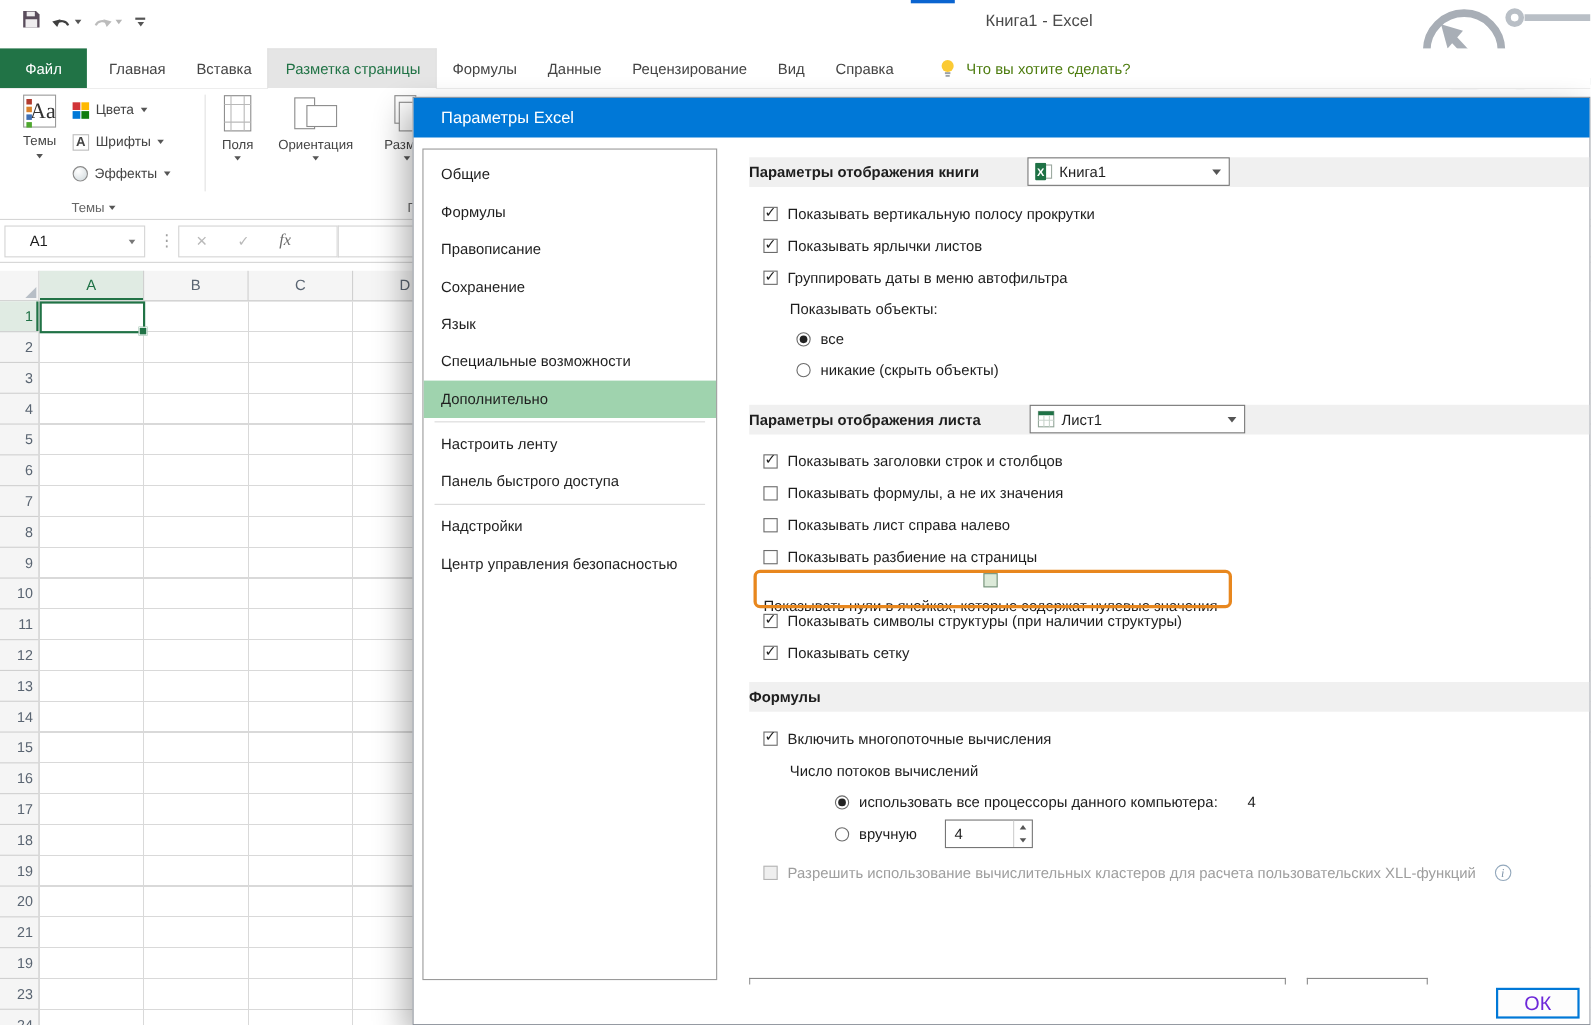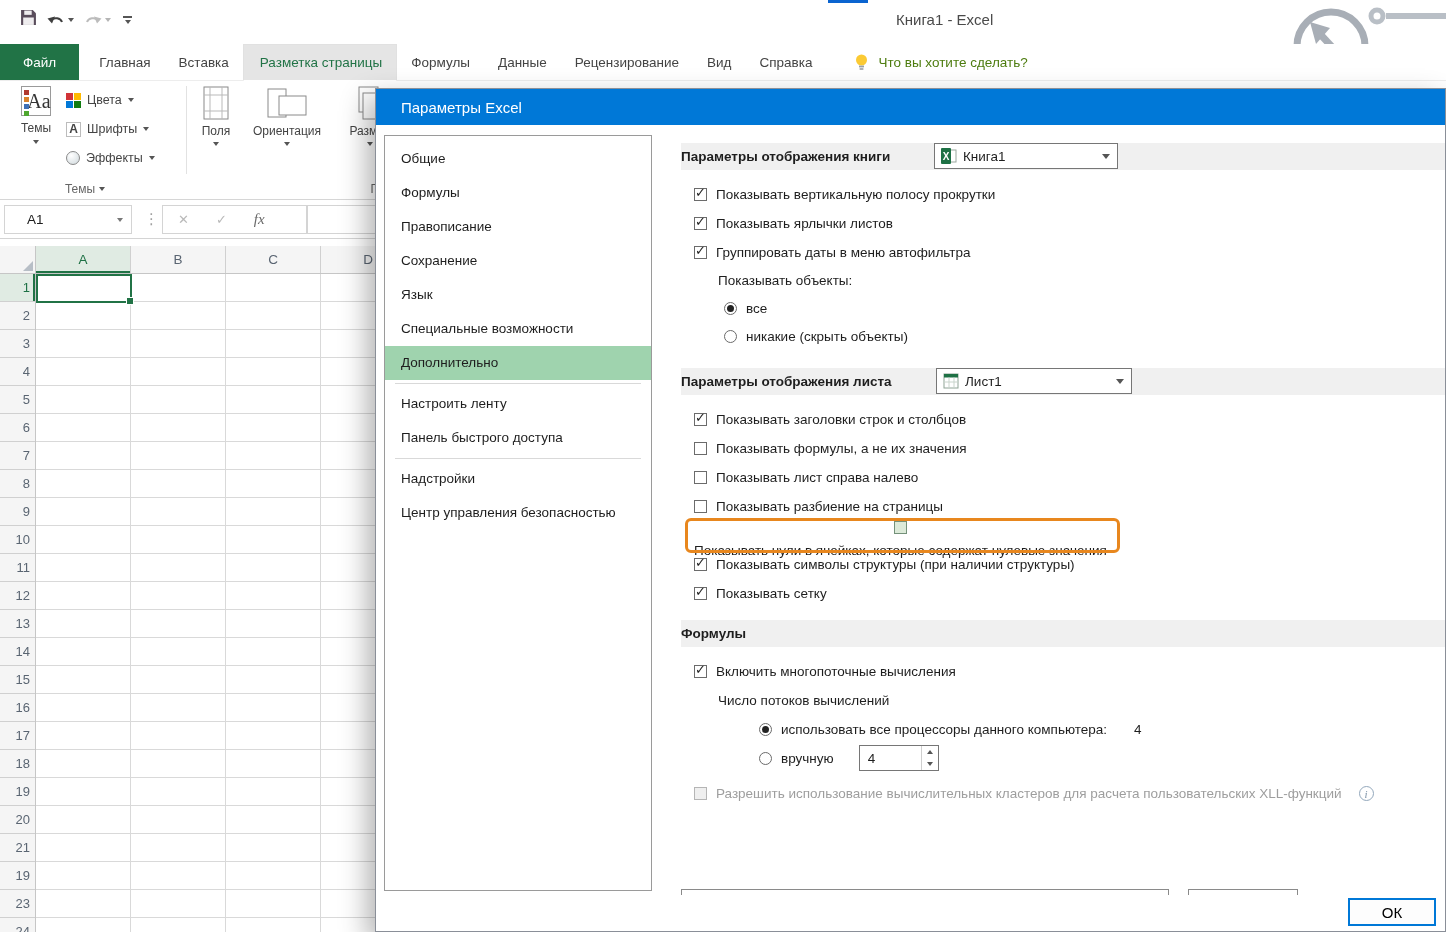--- a/index.html
+++ b/index.html
@@ -111,21 +111,21 @@
   .spin-arrows { position:absolute; right:0; top:0; bottom:0; width:17px; border-left:1px solid #cfcfcf; display:flex; flex-direction:column; }
   .sa { flex:1; display:flex; align-items:center; justify-content:center; }
   .sa.up::after { content:""; border-left:3px solid transparent; border-right:3px solid transparent; border-bottom:4px solid #555; }
   .sa.dn::after { content:""; border-left:3px solid transparent; border-right:3px solid transparent; border-top:4px solid #555; }
 
   .info { width:15px; height:15px; border-radius:50%; border:1px solid #93a8bc; color:#7d93a8; font-size:11px; font-style:italic; font-family:"Liberation Serif",serif; display:flex; align-items:center; justify-content:center; margin-left:8px; flex:none; }
   .xll-row { margin-top:6px; }
 
   .cut-combo { position:absolute; left:0; top:754px; width:488px; height:6px; border:1px solid #8a8a8a; border-bottom:none; background:#fff; }
   .cut-btn { position:absolute; left:507px; top:754px; width:110px; height:6px; border:1px solid #8a8a8a; border-bottom:none; background:#fff; }
-  .ok-btn { position:absolute; top:763px; right:9px; width:88px; height:28px; background:#fdfdfd; border:2px solid #0078d7; font-size:15px; font-family:inherit; color:#000000; display:flex; align-items:center; justify-content:center; }
+  .ok-btn { position:absolute; top:763px; right:9px; width:76px; height:28px; background:#fdfdfd; border:2px solid #0078d7; font-size:18px; font-family:inherit; color:#6d28d9; display:flex; align-items:center; justify-content:center; }
 </style>
 </head>
 <body>
 
 <div class="titlebar">
   <div class="qat">
     <span>
       <svg width="17" height="17" viewBox="0 0 16 16">
           <path d="M1 1h11l3 3v11H1z" fill="#5a4d5c"></path>
           <rect x="4" y="1.5" width="7" height="4" fill="#fff" opacity=".9"></rect>

